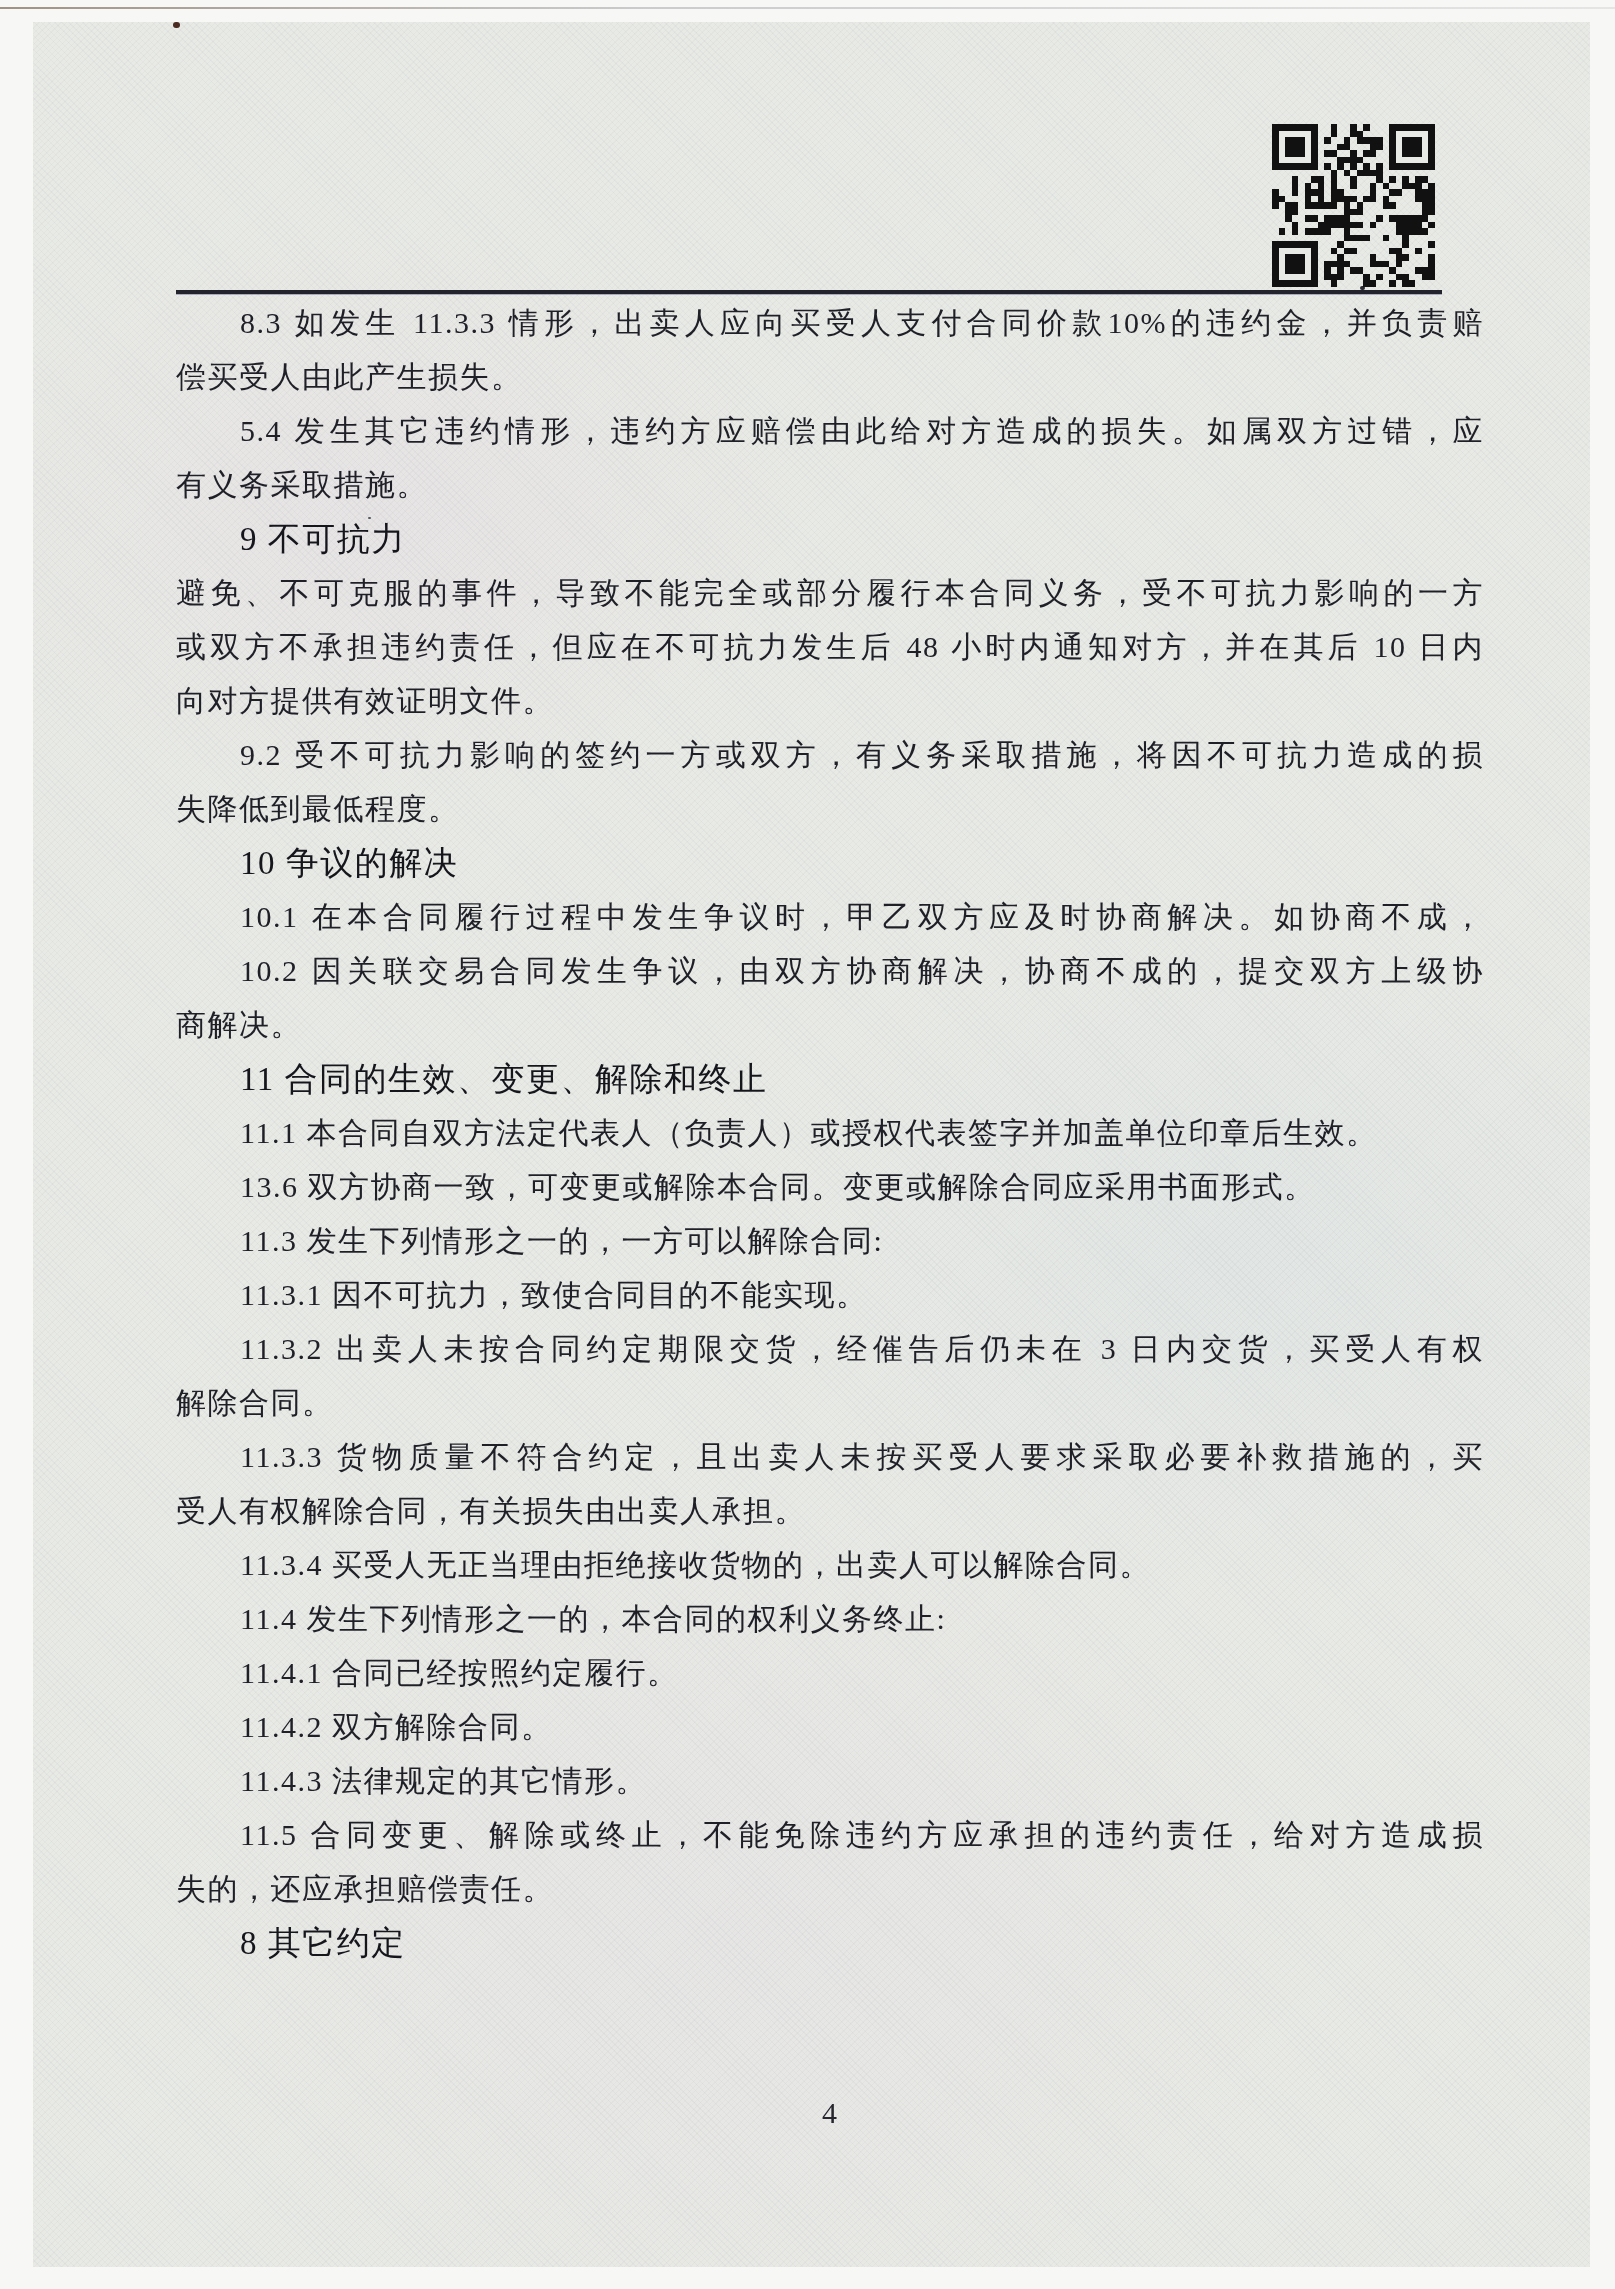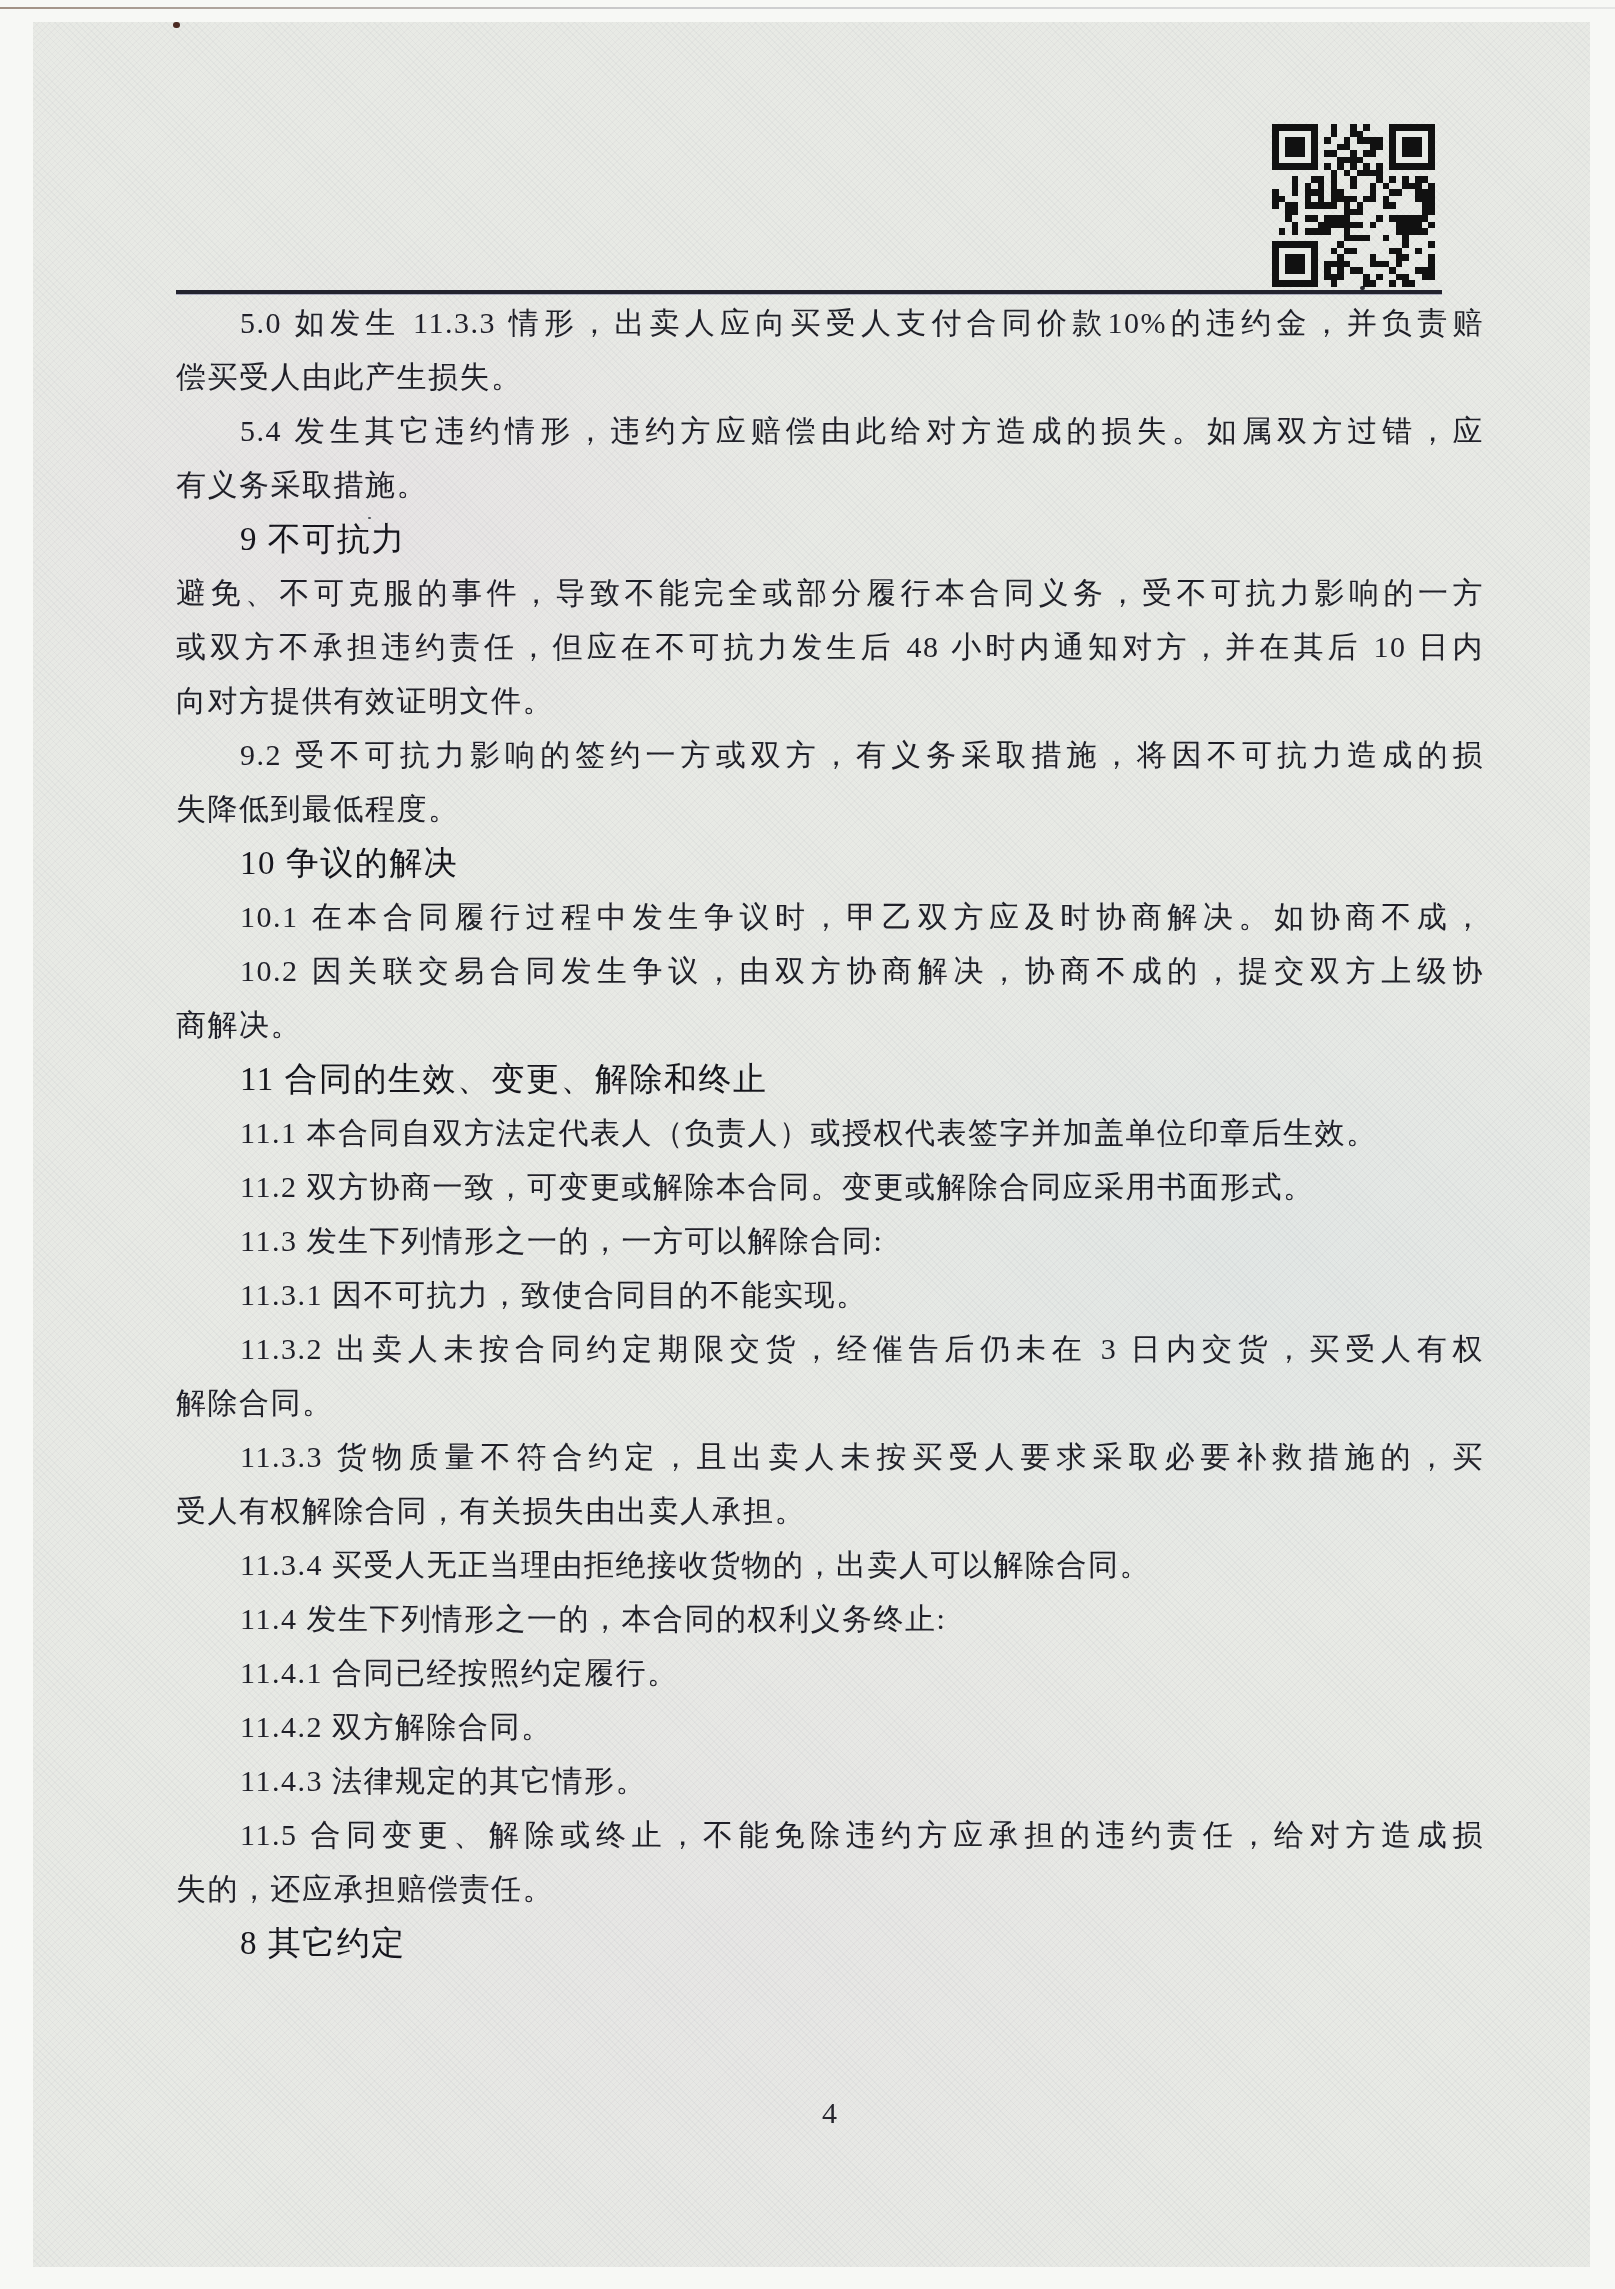--- a/index.html
+++ b/index.html
@@ -254,21 +254,21 @@
       <rect x="18" y="24" width="1" height="1" fill="#111"></rect>
       <rect x="20" y="24" width="1" height="1" fill="#111"></rect>
       <rect x="21" y="24" width="1" height="1" fill="#111"></rect>
     </svg>
 </div>
 
 <div class="rule"></div>
 
 <div class="content">
     <div class="para">
-      <div class="line indent jl"><span>5.0 如发生 11.3.3 情形，出卖人应向买受人支付合同价款</span><span class="u">10</span><span>%的违约金，并负责赔</span></div>
+      <div class="line indent jl"><span>8.3 如发生 11.3.3 情形，出卖人应向买受人支付合同价款</span><span class="u">10</span><span>%的违约金，并负责赔</span></div>
       <div class="line"><span>偿买受人由此产生损失。</span></div>
     </div>
     <div class="para">
       <div class="line indent jl"><span>5.4 发生其它违约情形，违约方应赔偿由此给对方造成的损失。如属双方过错，应</span></div>
       <div class="line"><span>有义务采取措施。</span></div>
     </div>
     <div class="para heading">
       <div class="line indent"><span>9 不可抗力</span></div>
     </div>
     <div class="para">
@@ -290,21 +290,21 @@
       <div class="line indent jl"><span>10.2 因关联交易合同发生争议，由双方协商解决，协商不成的，提交双方上级协</span></div>
       <div class="line"><span>商解决。</span></div>
     </div>
     <div class="para heading">
       <div class="line indent"><span>11 合同的生效、变更、解除和终止</span></div>
     </div>
     <div class="para">
       <div class="line indent"><span>11.1 本合同自双方法定代表人（负责人）或授权代表签字并加盖单位印章后生效。</span></div>
     </div>
     <div class="para">
-      <div class="line indent"><span>11.2 双方协商一致，可变更或解除本合同。变更或解除合同应采用书面形式。</span></div>
+      <div class="line indent"><span>13.6 双方协商一致，可变更或解除本合同。变更或解除合同应采用书面形式。</span></div>
     </div>
     <div class="para">
       <div class="line indent"><span>11.3 发生下列情形之一的，一方可以解除合同:</span></div>
     </div>
     <div class="para">
       <div class="line indent"><span>11.3.1 因不可抗力，致使合同目的不能实现。</span></div>
     </div>
     <div class="para">
       <div class="line indent jl"><span>11.3.2 出卖人未按合同约定期限交货，经催告后仍未在 </span><span class="u">3</span><span> 日内交货，买受人有权</span></div>
       <div class="line"><span>解除合同。</span></div>

